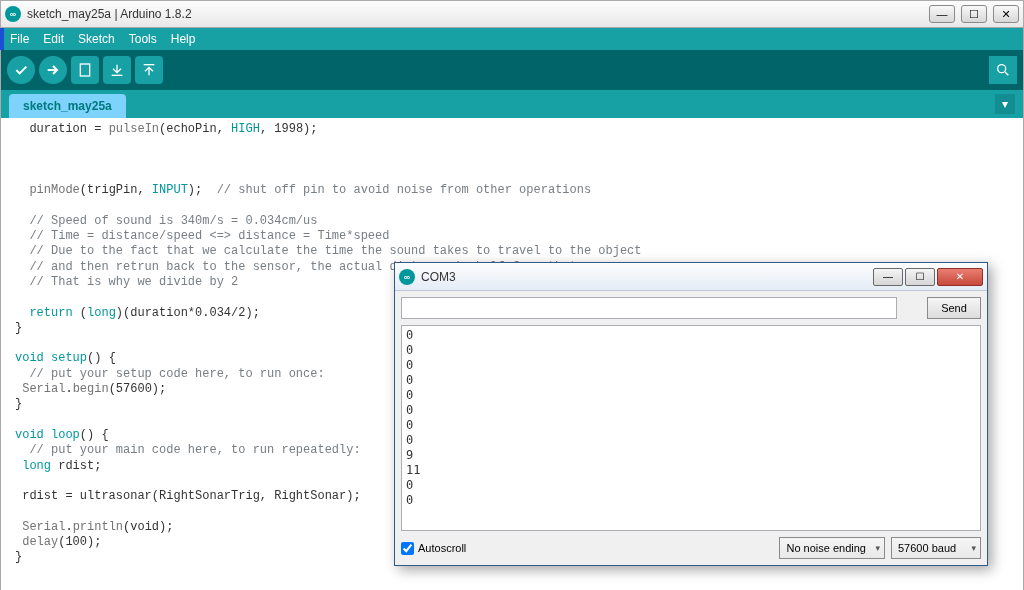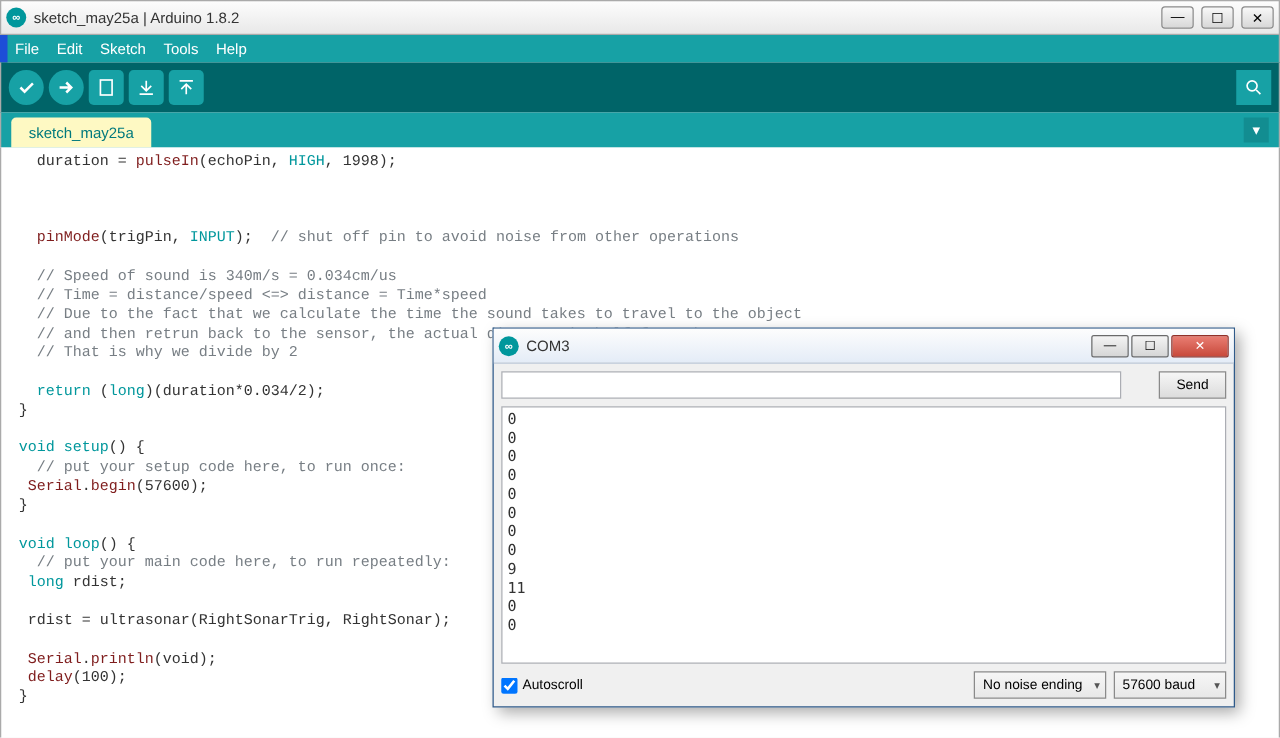--- a/index.html
+++ b/index.html
@@ -50,21 +50,21 @@
   }
   .menubar {
     height: 22px;
     background: #17a1a5;
     color: #fff;
     display: flex;
     align-items: center;
     padding: 0 6px;
     gap: 14px;
     font-size: 12px;
-    border-left: 6px solid #1d4ed8;
+    border-left: 4px solid #1d4ed8;
     border-right: 1px solid #aaa;
   }
   .menubar span { cursor: default; }
   .toolbar {
     height: 40px;
     background: #006468;
     display: flex;
     align-items: center;
     padding: 0 6px;
     gap: 4px;
@@ -94,26 +94,27 @@
   .tabbar {
     height: 28px;
     background: #17a1a5;
     display: flex;
     align-items: flex-end;
     padding: 0 8px;
     border-left: 1px solid #aaa;
     border-right: 1px solid #aaa;
   }
   .tab {
-    background: #fef9c3;
+    background: #7dd3fc;
     color: #00797d;
     padding: 5px 14px;
     border-radius: 4px 4px 0 0;
     font-size: 12px;
     margin-right: 4px;
+    font-weight: bold;
   }
   .tab-dropdown {
     margin-left: auto;
     width: 20px; height: 20px;
     background: #128d91;
     color: #fff;
     display: flex;
     align-items: center;
     justify-content: center;
     margin-bottom: 4px;
@@ -127,21 +128,21 @@
     padding: 4px 14px;
     font-family: Consolas, "Courier New", monospace;
     font-size: 12px;
     line-height: 15.3px;
     color: #333;
     white-space: pre;
     overflow: hidden;
     position: relative;
   }
   .c-kw { color: #00979c; }
-  .c-fn { color: #7f1d1d; }
+  .c-fn { color: #737373; }
   .c-const { color: #00979c; }
   .c-comment { color: #777e84; }
 
   
   .serial-window {
     position: absolute;
     left: 394px;
     top: 262px;
     width: 594px;
     height: 304px;

